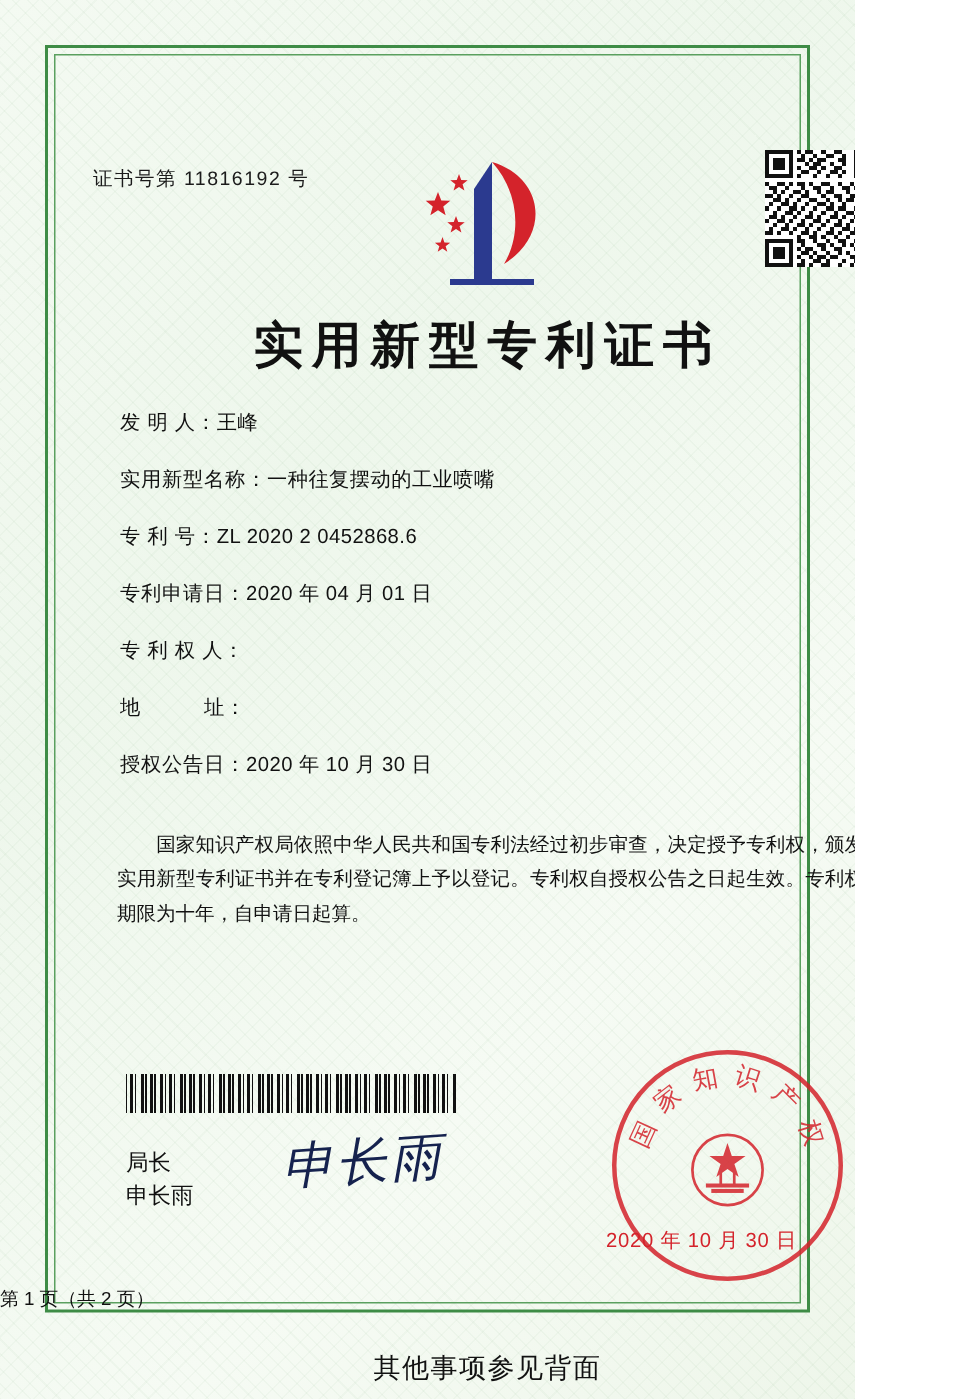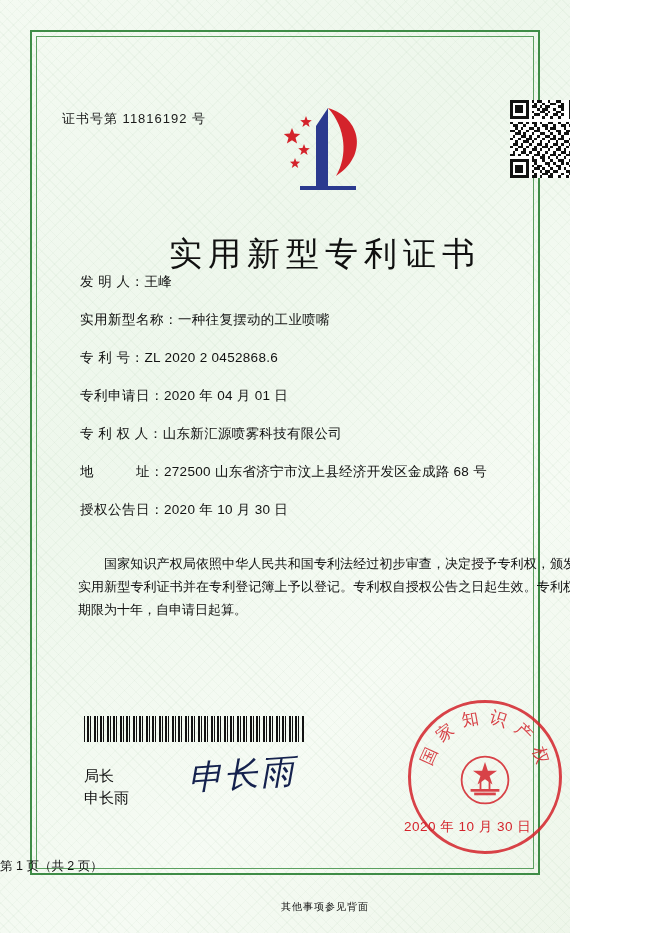--- a/index.html
+++ b/index.html
@@ -75,25 +75,24 @@
     height: 78px;
   }
 
   .title {
     position: absolute;
     left: 0;
     right: 0;
     top: 208px;
     text-align: center;
     font-size: 33px;
-    font-weight: normal;
+    font-weight: bold;
     letter-spacing: 6px;
     color: #111;
     font-family: "DejaVu Sans", sans-serif;
-    margin-top: 24px;
   }
 
   .fields {
     position: absolute;
     left: 80px;
     top: 272px;
     width: 500px;
     font-size: 13.5px;
     color: #111;
   }
@@ -120,21 +119,21 @@
   }
 
   .para {
     position: absolute;
     left: 78px;
     width: 498px;
     font-size: 13px;
     line-height: 23px;
     color: #111;
     text-align: justify;
-    font-family: Liberation Sans, sans-serif;
+    font-family: Liberation Mono, monospace;
   }
   .para1 { top: 552px; }
   .para2 { top: 626px; }
   .indent { display: inline-block; width: 26px; }
 
   .barcode {
     position: absolute;
     left: 84px;
     top: 716px;
     width: 220px;
@@ -204,21 +203,21 @@
     top: 858px;
     font-size: 12.5px;
     color: #111;
   }
   .footnote {
     position: absolute;
     left: 0;
     right: 0;
     top: 900px;
     text-align: center;
-    font-size: 10px;
+    font-size: 18px;
     color: #111;
     letter-spacing: 1px;
   }
 </style>
 </head>
 <body>
 
 <div class="page">
 
   <div class="frame-outer"></div>
@@ -480,26 +479,24 @@
         <span class="f-value">ZL 2020 2 0452868.6</span>
       </div>
 
       <div class="field-row">
         <span class="f-label">专利申请日：</span>
         <span class="f-value">2020 年 04 月 01 日</span>
       </div>
 
       <div class="field-row">
         <span class="f-label">专 利 权 人：</span>
-        <span class="f-value">山东新汇源喷雾科技有限公司</span>
       </div>
 
       <div class="field-row">
         <span class="f-label">地　　　址：</span>
-        <span class="f-value">272500 山东省济宁市汶上县经济开发区金成路 68 号</span>
       </div>
 
       <div class="row-split">
         <span class="seg1">
           <span class="f-label">授权公告日：</span><span class="f-value">2020 年 10 月 30 日</span>
         </span>
       </div>
 
     </div>
 

